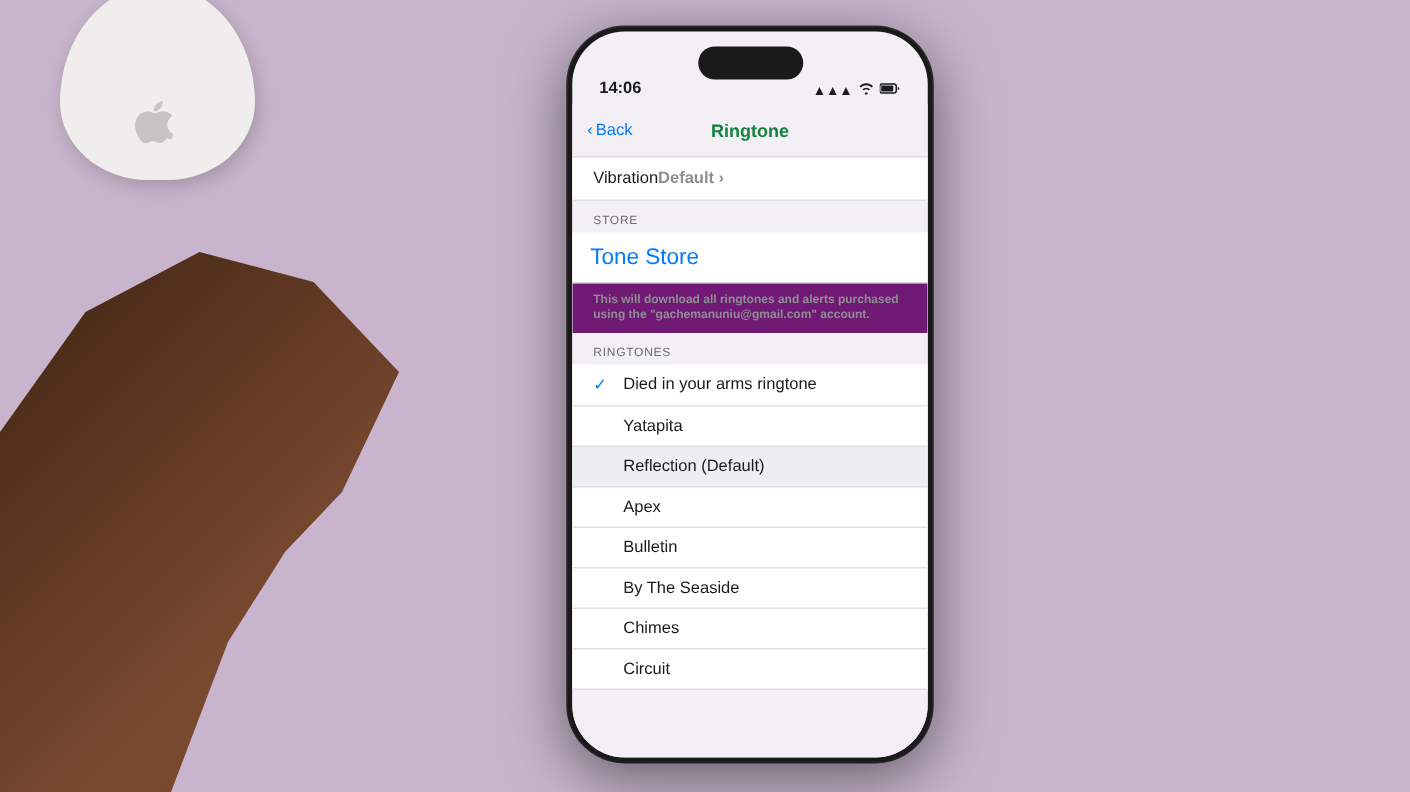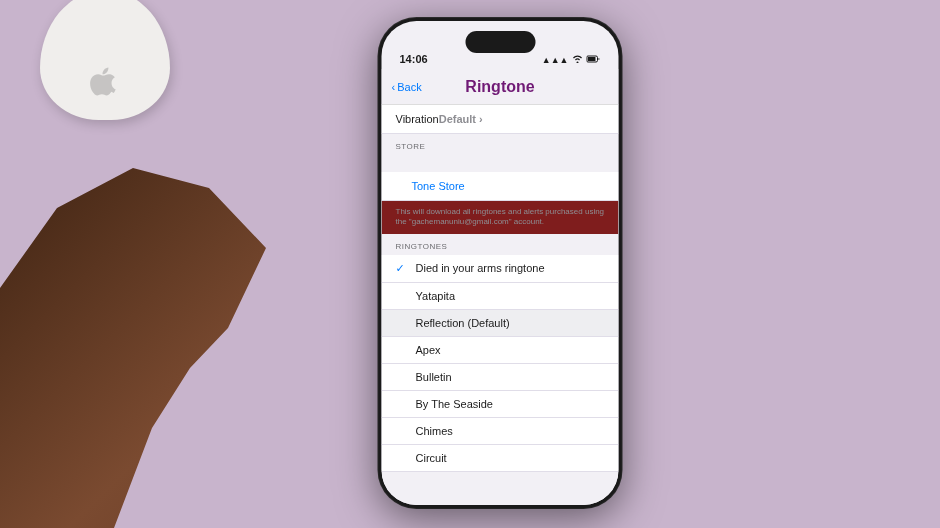--- a/index.html
+++ b/index.html
@@ -144,23 +144,23 @@
       position: absolute;
       left: 10px;
       display: flex;
       align-items: center;
       color: #007AFF;
       font-size: 11px;
       gap: 2px;
     }
 
     .nav-title {
-      font-size: 16px;
+      font-size: 12px;
       font-weight: 600;
-      color: #701a75;
+      color: #15803d;
     }
 
     
     .content {
       position: absolute;
       top: 84px;
       left: 0;
       right: 0;
       bottom: 0;
       overflow: hidden;
@@ -201,33 +201,33 @@
       letter-spacing: 0.5px;
     }
 
     
     .store-section {
       background: white;
       margin: 0;
     }
 
     .store-item {
-      padding: 8px 30px;
-      font-size: 11px;
+      padding: 8px 12px;
+      font-size: 15px;
       color: #007AFF;
       border-bottom: 0.5px solid #e0dde8;
-      margin-top: 17px;
     }
 
     .store-note {
       padding: 6px 14px;
       font-size: 8px;
       color: #8e8e93;
       line-height: 1.3;
-      background: #7f1d1d;
+      background: #701a75;
+      font-weight: bold;
     }
 
     
     .ringtones-section {
       background: white;
       margin-top: 0;
     }
 
     .ringtone-item {
       padding: 7px 14px;

